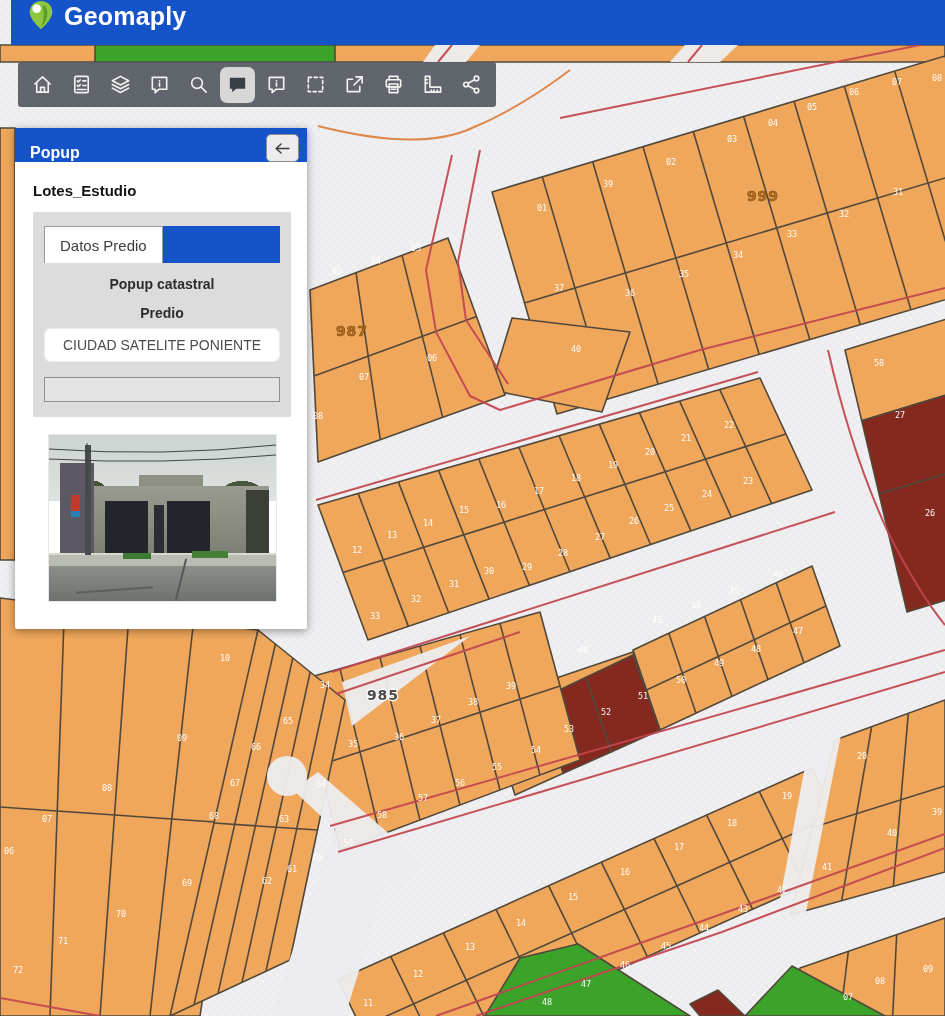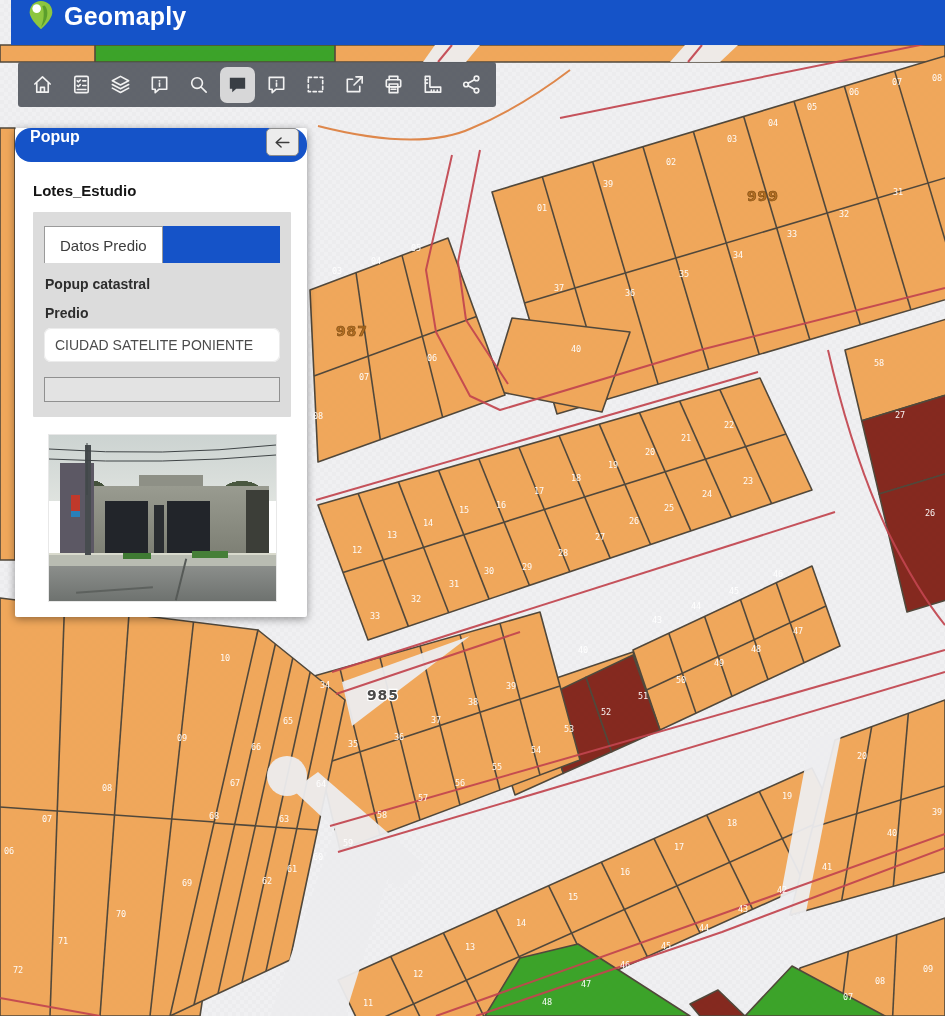--- a/index.html
+++ b/index.html
@@ -24,30 +24,30 @@
       stroke-linecap:round;stroke-linejoin:round;}
   .tb-btn.active .chip{width:35px;height:36px;background:#d7d7d8;border-radius:7px;
       display:flex;align-items:center;justify-content:center;}
   .tb-btn.active svg{stroke:#3a3f45;}
   .tb-btn .chip{display:flex;align-items:center;justify-content:center;}
   
   #map{position:absolute;left:0;top:0;width:945px;height:1016px;z-index:1;}
   
   .popup{position:absolute;left:15px;top:128px;width:292px;background:#fff;z-index:35;
       box-shadow:0 2px 8px rgba(0,0,0,.4);border-radius:2px;}
-  .popup-header{height:34px;background:#1553c8;display:flex;align-items:flex-start;
-      justify-content:space-between;padding:0 8px 0 15px;border-radius:16px;}
+  .popup-header{height:34px;background:#1553c8;display:flex;align-items:flex-end;
+      justify-content:space-between;padding:0 8px 0 15px;}
   .popup-title{color:#fff;font-weight:bold;font-size:16px;}
   .back-btn{width:31px;height:26px;background:#ececec;border:1px solid #8d8d8d;border-radius:5px;
       display:flex;align-items:center;justify-content:center;cursor:pointer;}
   .back-btn svg{width:17px;height:15px;stroke:#3c3c3c;stroke-width:2;fill:none;
       stroke-linecap:round;stroke-linejoin:round;}
-  .popup-body{padding:20px 16px 16px 18px;}
+  .popup-body{padding:20px 16px 28px 18px;}
   .layer-title{font-weight:bold;font-size:15px;color:#151515;margin:0 0 13px 0;}
-  .panel{background:#dcdcdc;padding:14px 11px 15px;border-radius:1px;}
+  .panel{background:#dcdcdc;padding:14px 11px 15px;border-radius:1px;text-align:center;}
   .tab-row{display:flex;height:37px;}
   .tab{background:#fff;border:1px solid #9a9a9a;border-bottom:none;padding:0 15px;
       display:flex;align-items:center;font-size:15px;color:#3d3d3d;cursor:pointer;}
   .tab-fill{flex:1;background:#1553c8;}
   .field-label{font-weight:bold;font-size:14px;color:#2d2d2d;margin:13px 1px 7px;}
   .field-value{background:#fff;border-radius:7px;padding:9px 11px;font-size:14px;color:#4c4c4c;
       box-shadow:inset 0 0 0 1px #ececec;white-space:nowrap;overflow:hidden;}
   .empty-box{margin-top:15px;height:23px;border:1px solid #909090;background:rgba(255,255,255,.2);}
   
   .photo{margin:18px auto 0;width:227px;height:166px;position:relative;overflow:hidden;

